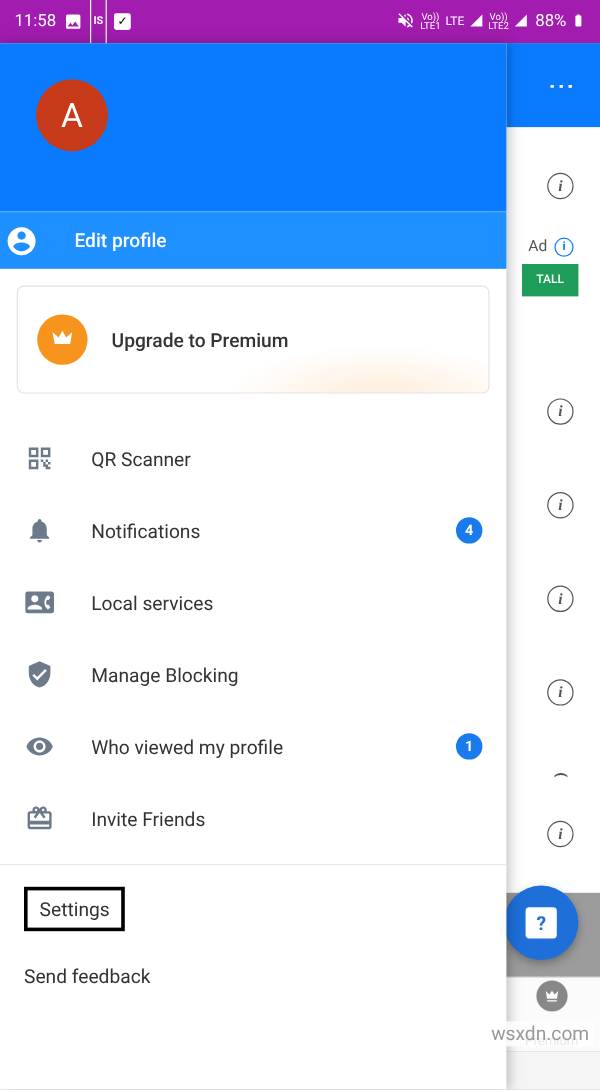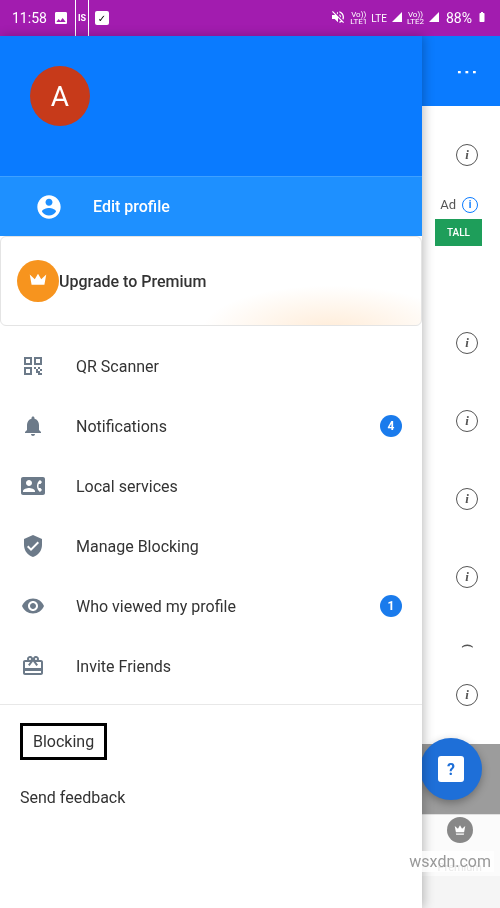--- a/index.html
+++ b/index.html
@@ -17,23 +17,23 @@
   .bg-list { background: #fff; padding: 10px 0; }
   .bg-row { height: 78px; display: flex; align-items: center; justify-content: flex-end; padding-right: 22px; gap: 0; }
   .bg-info { width: 22px; height: 22px; border: 1.8px solid #555; border-radius: 50%; display: flex; align-items: center; justify-content: center; color: #555; font-size: 13px; font-weight: bold; font-style: italic; font-family: serif; }
   .bg-ad-row { height: 110px; padding-right: 18px; text-align: right; }
   .bg-ad-label { font-size: 13px; color: #555; margin-bottom: 6px; display: inline-flex; align-items: center; gap: 6px; justify-content: flex-end; width: 100%; padding-right: 4px; }
   .bg-ad-info { width: 16px; height: 16px; border: 1.5px solid #0a7bff; border-radius: 50%; display: inline-flex; align-items: center; justify-content: center; color: #0a7bff; font-size: 10px; font-weight: bold; }
   .bg-install { background: #1e9e5a; color: #fff; padding: 8px 12px; font-size: 10px; font-weight: 500; display: inline-block; }
   .drawer { position: absolute; top: 36px; left: 0; width: 422px; bottom: 0; background: #fff; box-shadow: 2px 0 10px rgba(0,0,0,0.25); display: flex; flex-direction: column; }
   .drawer-header { height: 140px; background: #0a7bff; padding: 30px 0 0 30px; }
   .avatar { width: 60px; height: 60px; background: #c73a1a; border-radius: 50%; display: flex; align-items: center; justify-content: center; color: #fff; font-size: 28px; font-weight: 400; }
-  .edit-row { height: 60px; background: #1e90ff; display: flex; align-items: center; padding-left: 35px; gap: 30px; color: #fff; border-top: 1px solid rgba(255,255,255,0.15); }
+  .edit-row { height: 48px; background: #1e90ff; display: flex; align-items: center; padding-left: 4px; gap: 30px; color: #fff; border-top: 1px solid rgba(255,255,255,0.15); }
   .edit-icon { width: 28px; height: 28px; }
-  .premium-card { border: 1px solid #e4e4e4; border-radius: 6px; height: 90px; display: flex; align-items: center; padding-left: 16px; position: relative; overflow: hidden; }
+  .premium-card { margin: 14px; border: 1px solid #e4e4e4; border-radius: 6px; height: 90px; display: flex; align-items: center; padding-left: 16px; gap: 20px; position: relative; overflow: hidden; }
   .premium-bg-shape { position: absolute; right: -40px; bottom: -50px; width: 260px; height: 90px; background: radial-gradient(ellipse at center, rgba(255,180,100,0.25), transparent 70%); border-radius: 50%; }
   .crown-badge { width: 42px; height: 42px; background: #f7941e; border-radius: 50%; display: flex; align-items: center; justify-content: center; z-index: 1; }
   .crown-badge svg { width: 22px; height: 22px; fill: #fff; }
   .menu { flex: 1; padding-top: 10px; }
   .menu-item { height: 60px; display: flex; align-items: center; padding: 0 20px; gap: 30px; color: #333; font-size: 16px; }
   .menu-icon { width: 26px; height: 26px; display: flex; align-items: center; justify-content: center; color: #6c7a89; flex-shrink: 0; }
   .menu-icon svg { width: 24px; height: 24px; fill: #6c7a89; }
   .badge { margin-left: auto; background: #1a7bec; color: #fff; width: 22px; height: 22px; border-radius: 50%; display: flex; align-items: center; justify-content: center; font-size: 12px; font-weight: bold; }
   .divider { height: 1px; background: #e8e8e8; margin: 8px 0; }
   .plain-item { height: 56px; display: flex; align-items: center; padding-left: 20px; font-size: 16px; color: #333; }
@@ -219,21 +219,21 @@
           <svg viewBox="0 0 24 24">
             <path d="M20 6h-2.18c.11-.31.18-.65.18-1 0-1.66-1.34-3-3-3-1.05 0-1.96.54-2.5 1.35l-.5.67-.5-.68C10.96 2.54 10.05 2 9 2 7.34 2 6 3.34 6 5c0 .35.07.69.18 1H4c-1.11 0-1.99.89-1.99 2L2 19c0 1.11.89 2 2 2h16c1.11 0 2-.89 2-2V8c0-1.11-.89-2-2-2zm-5-2c.55 0 1 .45 1 1s-.45 1-1 1-1-.45-1-1 .45-1 1-1zM9 4c.55 0 1 .45 1 1s-.45 1-1 1-1-.45-1-1 .45-1 1-1zm11 15H4v-2h16v2zm0-5H4V8h5.08L7 10.83 8.62 12 11 8.76l1-1.36 1 1.36L15.38 12 17 10.83 14.92 8H20v6z"></path>
           </svg>
         </span>
       <span>Invite Friends</span>
     </div>
 
     <div class="divider"></div>
 
     <div class="plain-item">
-      <span class="highlight-box">Blocking</span>
+      <span class="highlight-box">Settings</span>
     </div>
     <div class="plain-item">
       <span>Send feedback</span>
     </div>
   </div>
 </div>
 
 <div class="watermark">wsxdn.com</div>
 
 </body></html>

